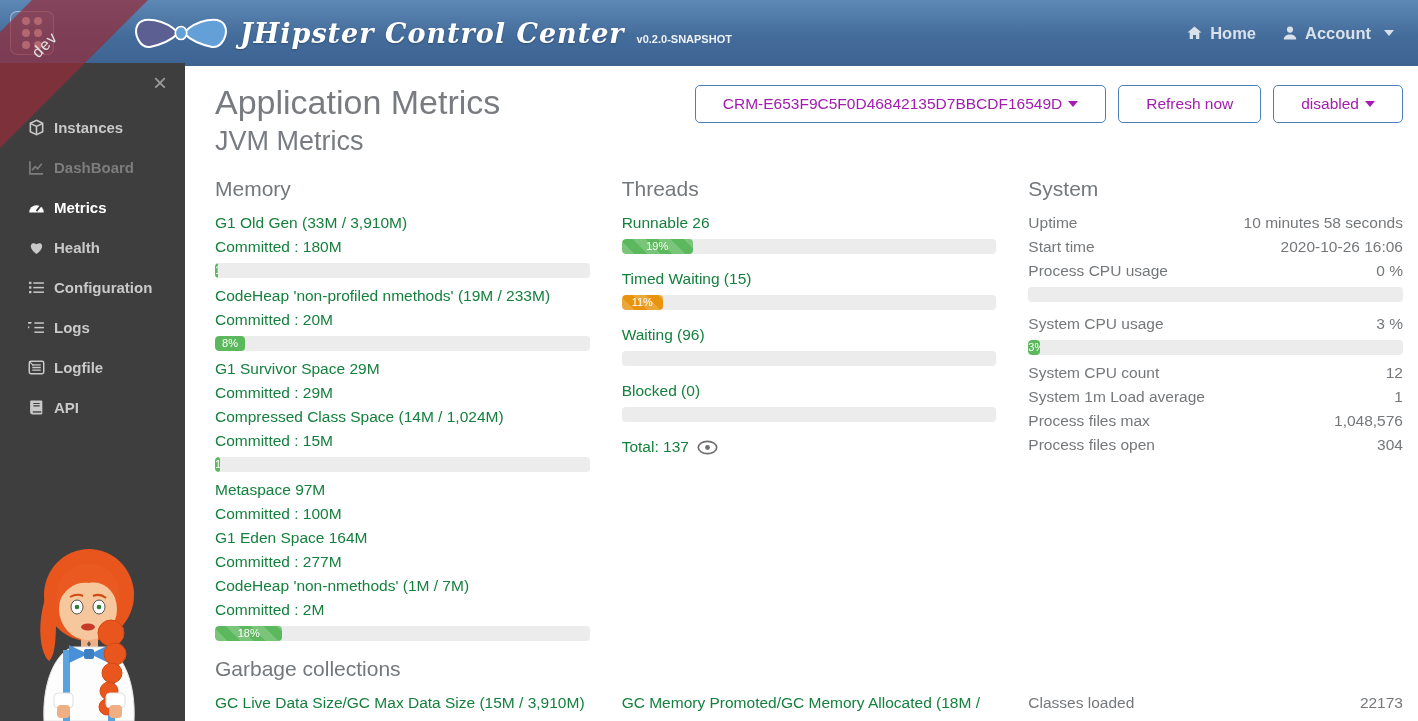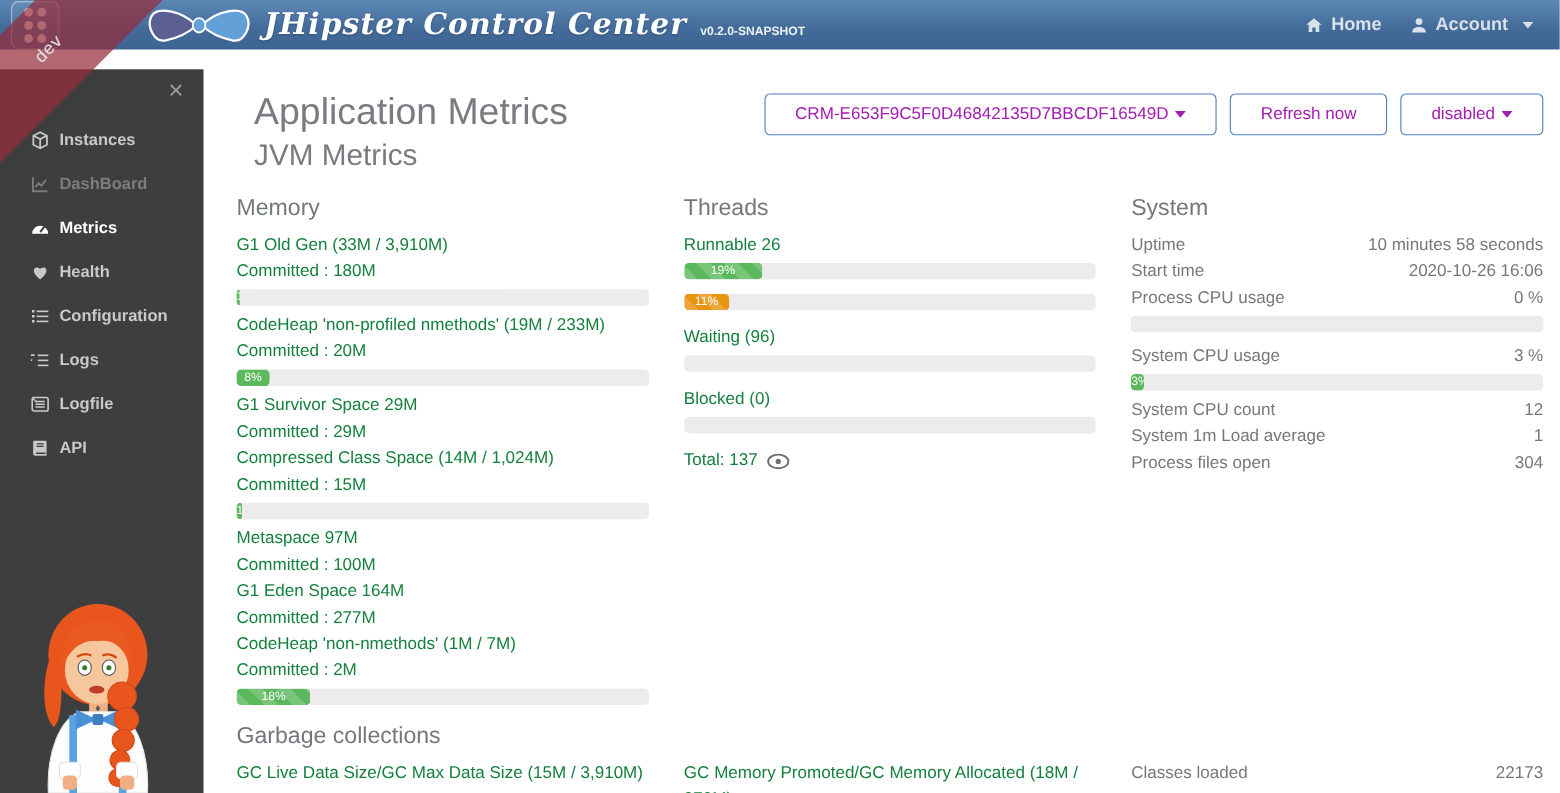--- a/index.html
+++ b/index.html
@@ -1,20 +1,20 @@
 <!DOCTYPE html>
 <html><head>
 <meta charset="utf-8">
 <style>
   * { box-sizing: border-box; }
   html, body { margin:0; padding:0; width:1418px; height:721px; overflow:hidden;
     font-family:"Liberation Sans", sans-serif; background:#fff; }
 
   
-  .navbar { position:relative; height:45px; background:linear-gradient(180deg,#5d88b6 0%,#446c9b 55%,#3d6391 100%);
+  .navbar { position:relative; height:66px; background:linear-gradient(180deg,#5d88b6 0%,#446c9b 55%,#3d6391 100%);
     display:flex; align-items:center; padding:0 24px 0 10px; color:#dde4ed; }
   .apps-btn { width:44px; height:44px; border:1px solid rgba(255,255,255,.45); border-radius:7px;
     background:rgba(255,255,255,.06); display:grid; grid-template-columns:8px 8px; grid-template-rows:8px 8px 8px;
     gap:4px; align-content:center; justify-content:center; cursor:pointer; }
   .apps-btn i { width:8px; height:8px; border-radius:50%; background:#fff; }
   .brand { display:flex; align-items:center; margin-left:78px; gap:10px; }
   .brand-title { font-family:"DejaVu Serif", serif; font-style:italic; font-weight:700; font-size:27px;
     color:#fff; letter-spacing:1px; text-shadow:0 1px 2px rgba(0,0,0,.25); }
   .brand-version { font-size:11px; font-weight:700; color:#eef2f7; margin-left:2px; margin-top:12px; }
   .nav-right { margin-left:auto; display:flex; align-items:center; gap:26px; font-weight:700; font-size:16.5px; }
@@ -36,21 +36,21 @@
   .menu { margin-top:44px; }
   .menu-item { display:flex; align-items:center; gap:9px; padding:0 0 0 28px; height:40px;
     color:#c9c9c9; font-weight:700; font-size:15px; cursor:pointer; }
   .menu-item svg { flex:0 0 17px; }
   .menu-item.disabled { color:#7d7d7d; }
   .menu-item.active { color:#ffffff; }
   .mascot { position:absolute; left:6px; bottom:0; }
 
   
   .main { position:absolute; top:63px; left:185px; width:1233px; height:658px; padding:14px 15px 0 30px; }
-  .page-head { display:flex; align-items:flex-start; justify-content:space-between;margin-left:16px; }
+  .page-head { display:flex; align-items:flex-start; justify-content:space-between; }
   h1.page-title { margin:6px 0 4px; font-size:34px; font-weight:500; color:#787c80; }
   h2.page-subtitle { margin:4px 0 10px; font-size:27px; font-weight:500; color:#787c80; }
   .controls { display:flex; gap:12px; padding-top:8px; }
   .btn { background:#fff; border:1px solid #4c80b8; border-radius:5px; color:#a21caf;
     font-size:15.5px; font-family:inherit; padding:9px 27px; cursor:pointer; display:flex; align-items:center; white-space:nowrap; }
 
   .grid3 { display:grid; grid-template-columns:1fr 1fr 1fr; column-gap:32px; }
   h3.sec { margin:10px 0 10px; font-size:21px; font-weight:500; color:#73787c; }
   .txt { font-size:15.5px; color:#15803d; line-height:24px; }
 
@@ -280,20 +280,21 @@
     <section>
       <h3 class="sec">Threads</h3>
 
       <div class="thread-row">
         <div class="txt">Runnable 26</div>
         <div class="progress">
             <div class="bar-fill v-green striped" style="width: 19%;">19%</div>
           </div>
       </div>
       <div class="thread-row">
+        <div class="txt">Timed Waiting (15)</div>
         <div class="progress">
             <div class="bar-fill v-orange striped" style="width: 11%;">11%</div>
           </div>
       </div>
       <div class="thread-row">
         <div class="txt">Waiting (96)</div>
         <div class="progress">
             <div class="bar-fill v-blue striped" style="width: 70%; margin-top: 24px;">70%</div>
           </div>
       </div>
@@ -342,20 +343,24 @@
 
       <div class="sys-row">
         <span>System CPU count</span>
         <span>12</span>
       </div>
       <div class="sys-row">
         <span>System 1m Load average</span>
         <span>1</span>
       </div>
       <div class="sys-row">
+        <span>Process files max</span>
+        <span>1,048,576</span>
+      </div>
+      <div class="sys-row">
         <span>Process files open</span>
         <span>304</span>
       </div>
     </section>
   </div>
 
   <h3 class="sec gc-head">Garbage collections</h3>
   <div class="grid3">
     <section>
       <div class="txt gc-name">GC Live Data Size/GC Max Data Size (15M / 3,910M)</div>

